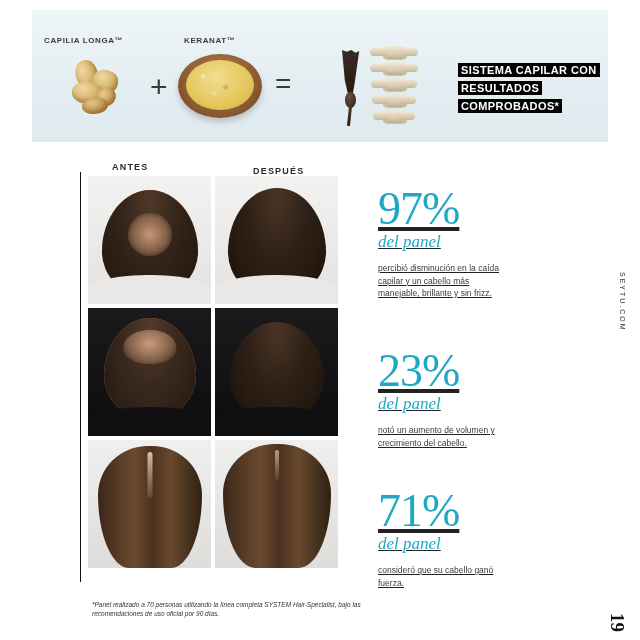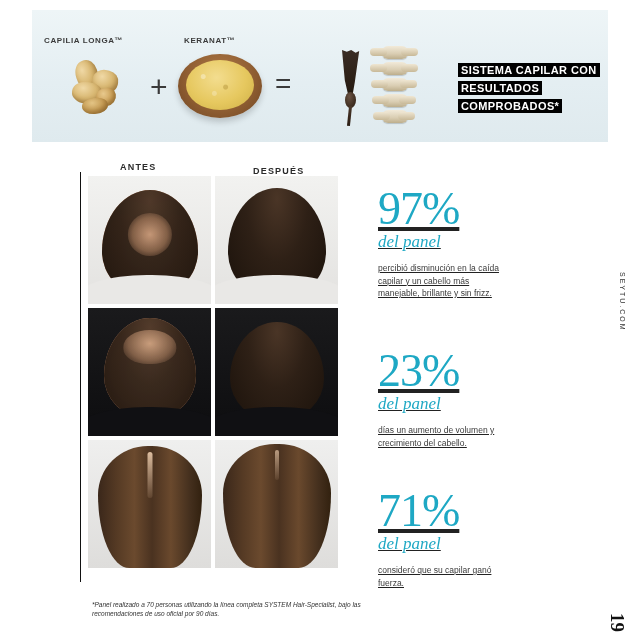--- a/index.html
+++ b/index.html
@@ -178,21 +178,21 @@
   }
 
   
   .col-head {
     position: absolute;
     font-size: 9px;
     font-weight: 700;
     letter-spacing: 1.2px;
     color: #2b2b2b;
   }
-  .col-head.antes  { left: 120px; top: 162px; }
+  .col-head.antes  { left: 112px; top: 162px; }
   .col-head.despues{ left: 243px; top: 166px; margin-left: 10px; }
 
   .vline {
     position: absolute;
     left: 80px;
     top: 172px;
     width: 1px;
     height: 410px;
     background: #111;
   }
@@ -448,24 +448,24 @@
 
 <div class="stat s1">
   <div class="big">97%</div>
   <div class="sub">del panel</div>
   <div class="desc">percibió disminución en la caída capilar y un cabello más manejable, brillante y sin frizz.</div>
 </div>
 
 <div class="stat s2">
   <div class="big">23%</div>
   <div class="sub">del panel</div>
-  <div class="desc">días un aumento de volumen y crecimiento del cabello.</div>
+  <div class="desc">notó un aumento de volumen y crecimiento del cabello.</div>
 </div>
 
 <div class="stat s3">
   <div class="big">71%</div>
   <div class="sub">del panel</div>
-  <div class="desc">consideró que su capilar ganó fuerza.</div>
+  <div class="desc">consideró que su cabello ganó fuerza.</div>
 </div>
 
 <div class="footnote">*Panel realizado a 70 personas utilizando la línea completa SYSTEM Hair-Specialist, bajo las recomendaciones de uso oficial por 90 días.</div>
 <div class="vert-url">SEYTU.COM</div>
 <div class="page-num">19</div>
 
 </body></html>

